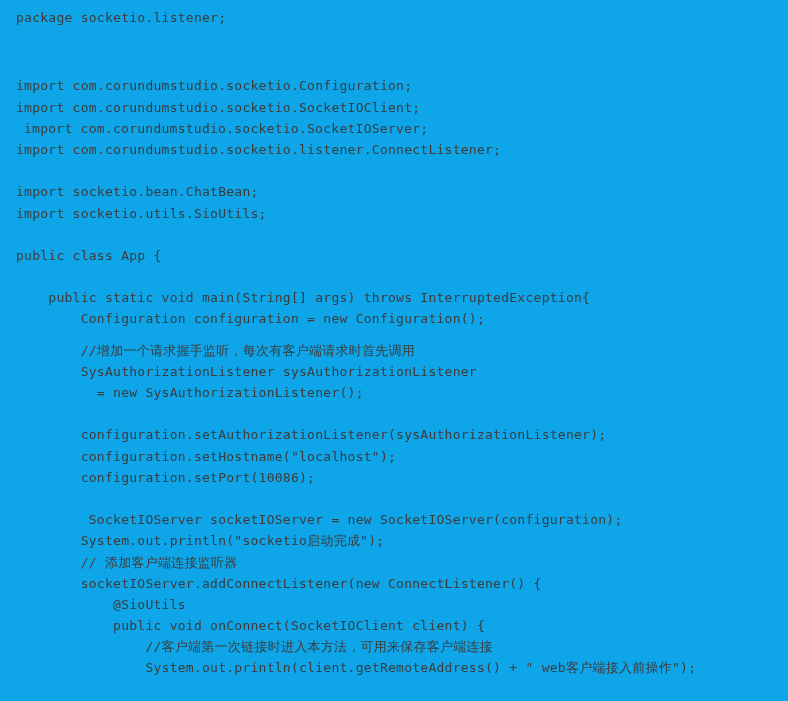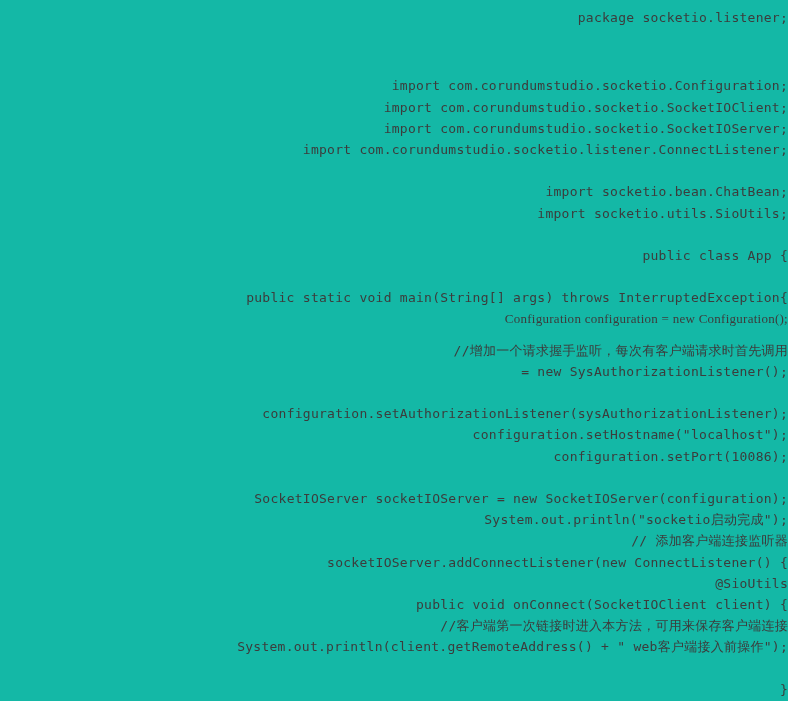--- a/index.html
+++ b/index.html
@@ -30,36 +30,37 @@
     letter-spacing: 0.02em;
     font-family: "DejaVu Sans Mono", "Liberation Mono", monospace;
   }
   .code-line.blank {
     color: transparent;
   }
 </style>
 </head>
 <body>
 
-<div id="code-block" style="background: #14b8a6; text-align: right;">
+<div id="code-block" style="background: #0ea5e9;">
     <div class="code-line" style="color: rgb(60, 60, 60);">package socketio.listener;</div>
     <div class="code-line blank" style="color: transparent;">&nbsp;</div>
     <div class="code-line" style="color: rgb(60, 60, 60); margin-top: 26px;">import com.corundumstudio.socketio.Configuration;</div>
     <div class="code-line" style="color: rgb(60, 60, 60);">import com.corundumstudio.socketio.SocketIOClient;</div>
     <div class="code-line" style="color: rgb(60, 60, 60); margin-left: 8px;">import com.corundumstudio.socketio.SocketIOServer;</div>
     <div class="code-line" style="color: rgb(60, 60, 60);">import com.corundumstudio.socketio.listener.ConnectListener;</div>
     <div class="code-line blank" style="color: transparent;">&nbsp;</div>
     <div class="code-line" style="color: rgb(60, 60, 60);">import socketio.bean.ChatBean;</div>
     <div class="code-line" style="color: rgb(60, 60, 60);">import socketio.utils.SioUtils;</div>
     <div class="code-line blank" style="color: transparent;">&nbsp;</div>
     <div class="code-line" style="color: rgb(60, 60, 60);">public class App {</div>
     <div class="code-line blank" style="color: transparent;">&nbsp;</div>
     <div class="code-line" style="color: rgb(60, 60, 60);">    public static void main(String[] args) throws InterruptedException{</div>
-    <div class="code-line" style="color: rgb(60, 60, 60); font-family: Liberation Serif, serif;">        Configuration configuration = new Configuration();</div>
+    <div class="code-line" style="color: rgb(60, 60, 60);">        Configuration configuration = new Configuration();</div>
     <div class="code-line" style="color: rgb(60, 60, 60); margin-top: 10px;">        //增加一个请求握手监听，每次有客户端请求时首先调用</div>
+    <div class="code-line" style="color: rgb(60, 60, 60);">        SysAuthorizationListener sysAuthorizationListener</div>
     <div class="code-line" style="color: rgb(60, 60, 60);">          = new SysAuthorizationListener();</div>
     <div class="code-line blank" style="color: transparent;">&nbsp;</div>
     <div class="code-line" style="color: rgb(60, 60, 60);">        configuration.setAuthorizationListener(sysAuthorizationListener);</div>
     <div class="code-line" style="color: rgb(60, 60, 60);">        configuration.setHostname("localhost");</div>
     <div class="code-line" style="color: rgb(60, 60, 60);">        configuration.setPort(10086);</div>
     <div class="code-line blank" style="color: transparent;">&nbsp;</div>
     <div class="code-line" style="color: rgb(60, 60, 60);">         SocketIOServer socketIOServer = new SocketIOServer(configuration);</div>
     <div class="code-line" style="color: rgb(60, 60, 60);">        System.out.println("socketio启动完成");</div>
     <div class="code-line" style="color: rgb(60, 60, 60);">        // 添加客户端连接监听器</div>
     <div class="code-line" style="color: rgb(60, 60, 60);">        socketIOServer.addConnectListener(new ConnectListener() {</div>

